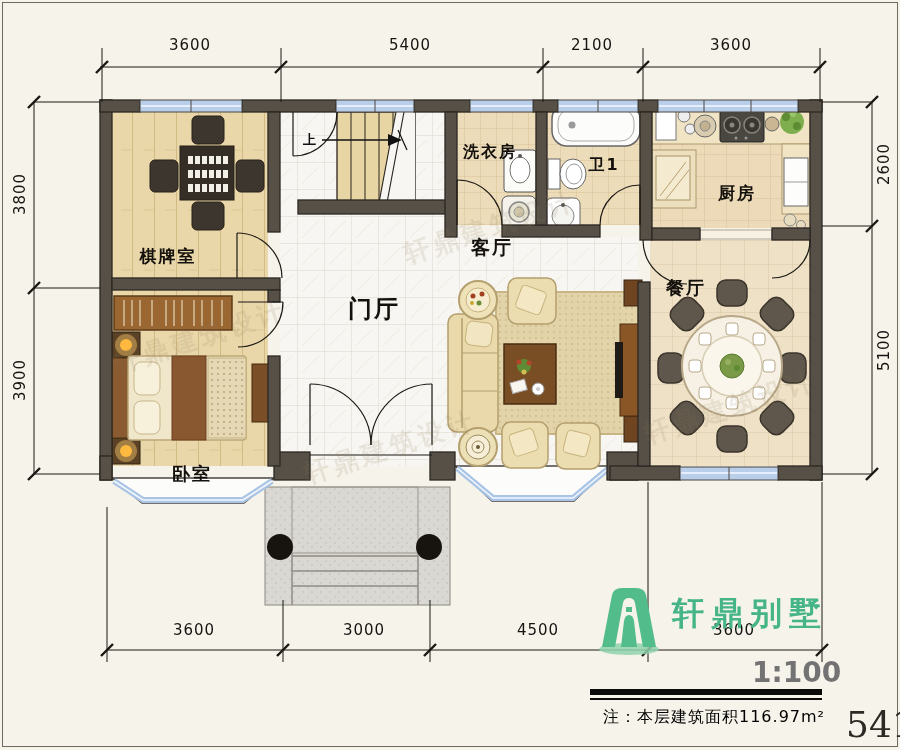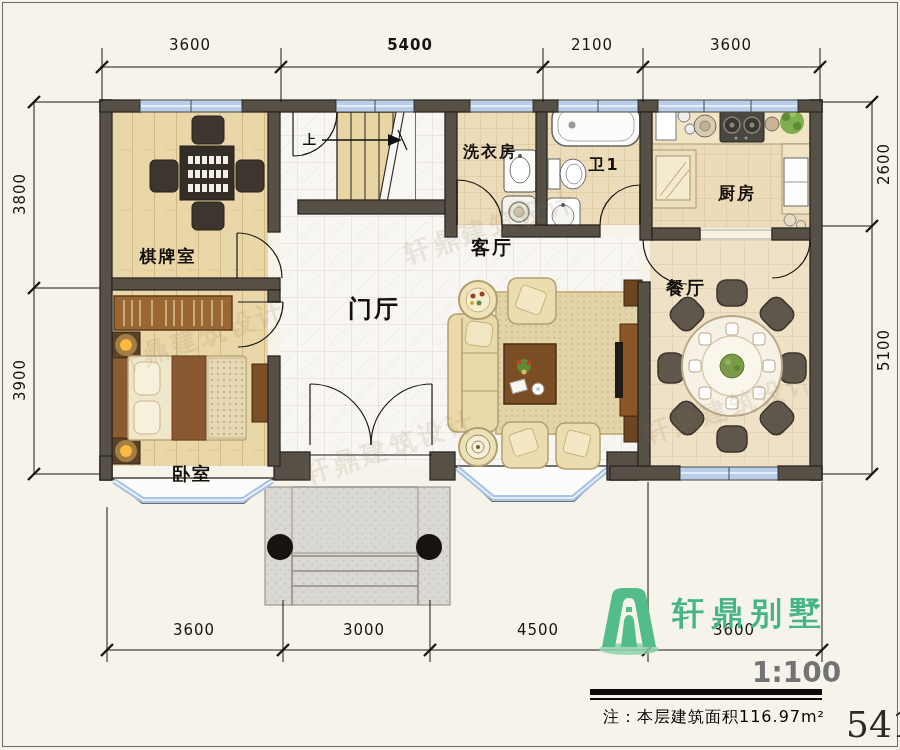--- a/index.html
+++ b/index.html
@@ -442,21 +442,21 @@
 <div class="rlabel" style="left:192px;top:474px;font-size:18px;">卧室</div>
 <div class="rlabel" style="left:374px;top:309px;font-size:24px;">门厅</div>
 <div class="rlabel" style="left:492px;top:248px;font-size:19px;">客厅</div>
 <div class="rlabel" style="left:490px;top:152px;font-size:16px;">洗衣房</div>
 <div class="rlabel" style="left:604px;top:165px;font-size:16px;">卫1</div>
 <div class="rlabel" style="left:737px;top:193px;font-size:17px;">厨房</div>
 <div class="rlabel" style="left:686px;top:288px;font-size:18px;">餐厅</div>
 <div class="stair-up" style="left:303px;top:131px;position:absolute;">上</div>
 
 <div class="dim" style="left:190px;top:45px;">3600</div>
-<div class="dim" style="left:410px;top:45px;font-weight:bold;">5400</div>
+<div class="dim" style="left:410px;top:45px;">5400</div>
 <div class="dim" style="left:592px;top:45px;">2100</div>
 <div class="dim" style="left:731px;top:45px;">3600</div>
 
 <div class="dim vert" style="left:20px;top:194px;">3800</div>
 <div class="dim vert" style="left:20px;top:380px;">3900</div>
 
 <div class="dim vert" style="left:884px;top:164px;">2600</div>
 <div class="dim vert" style="left:884px;top:350px;">5100</div>
 
 <div class="dim" style="left:194px;top:630px;">3600</div>

